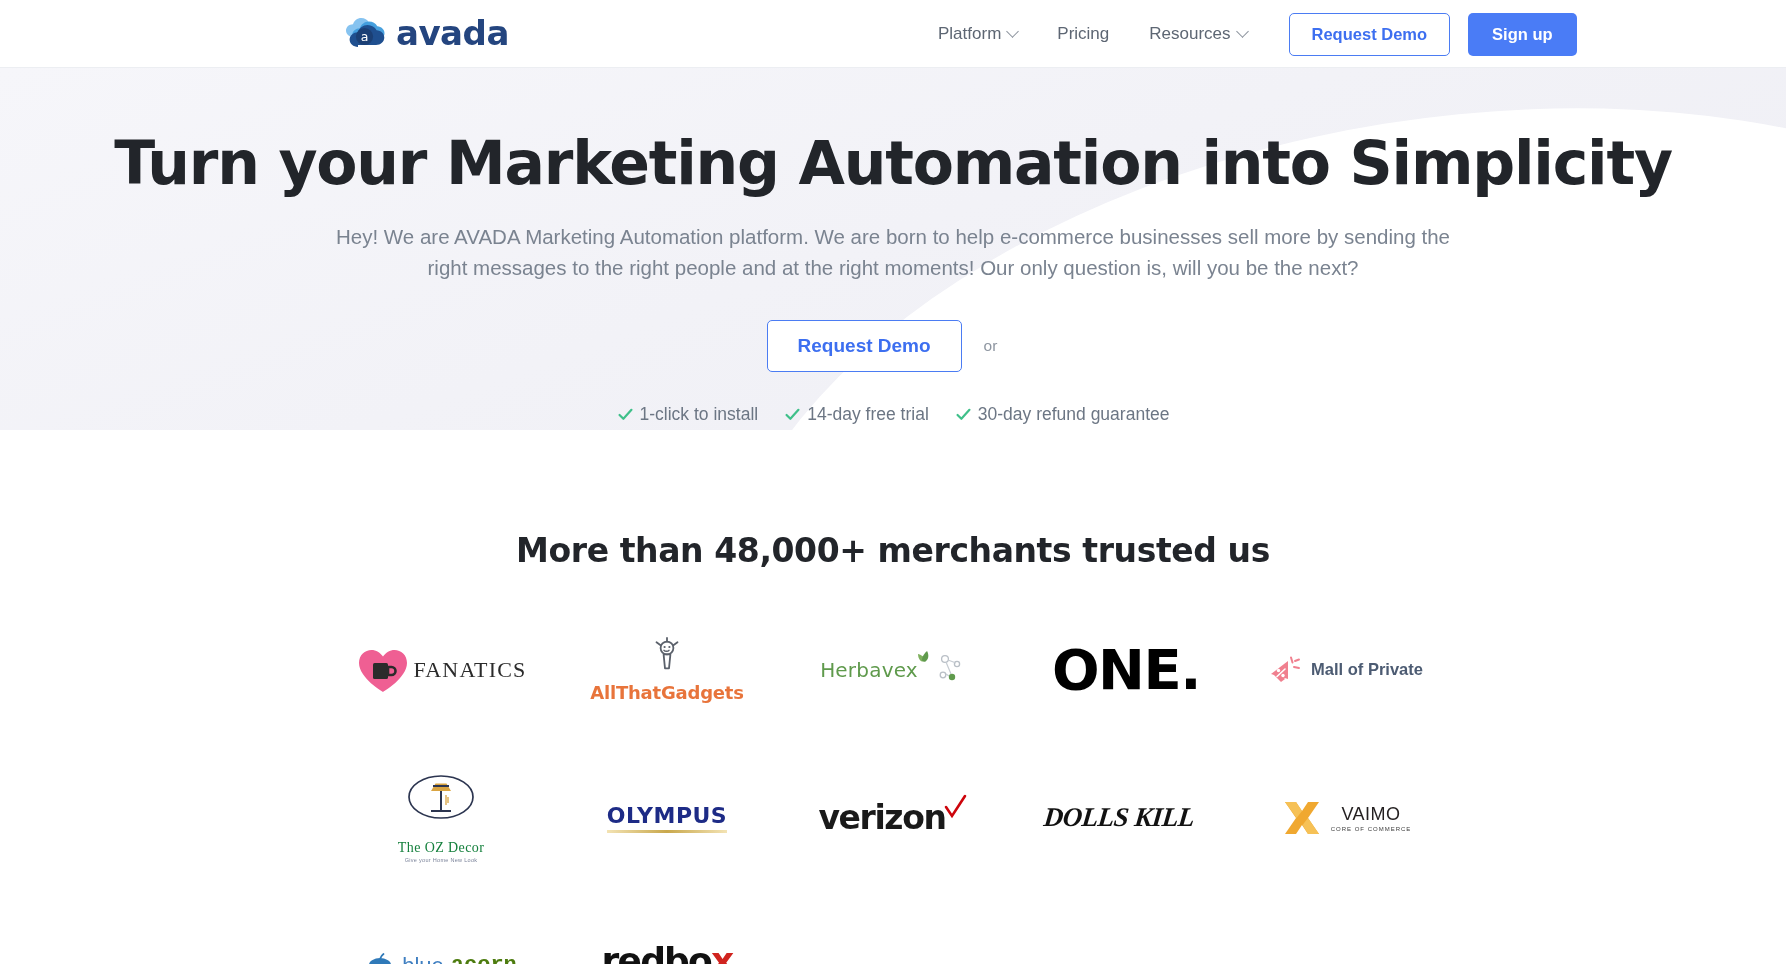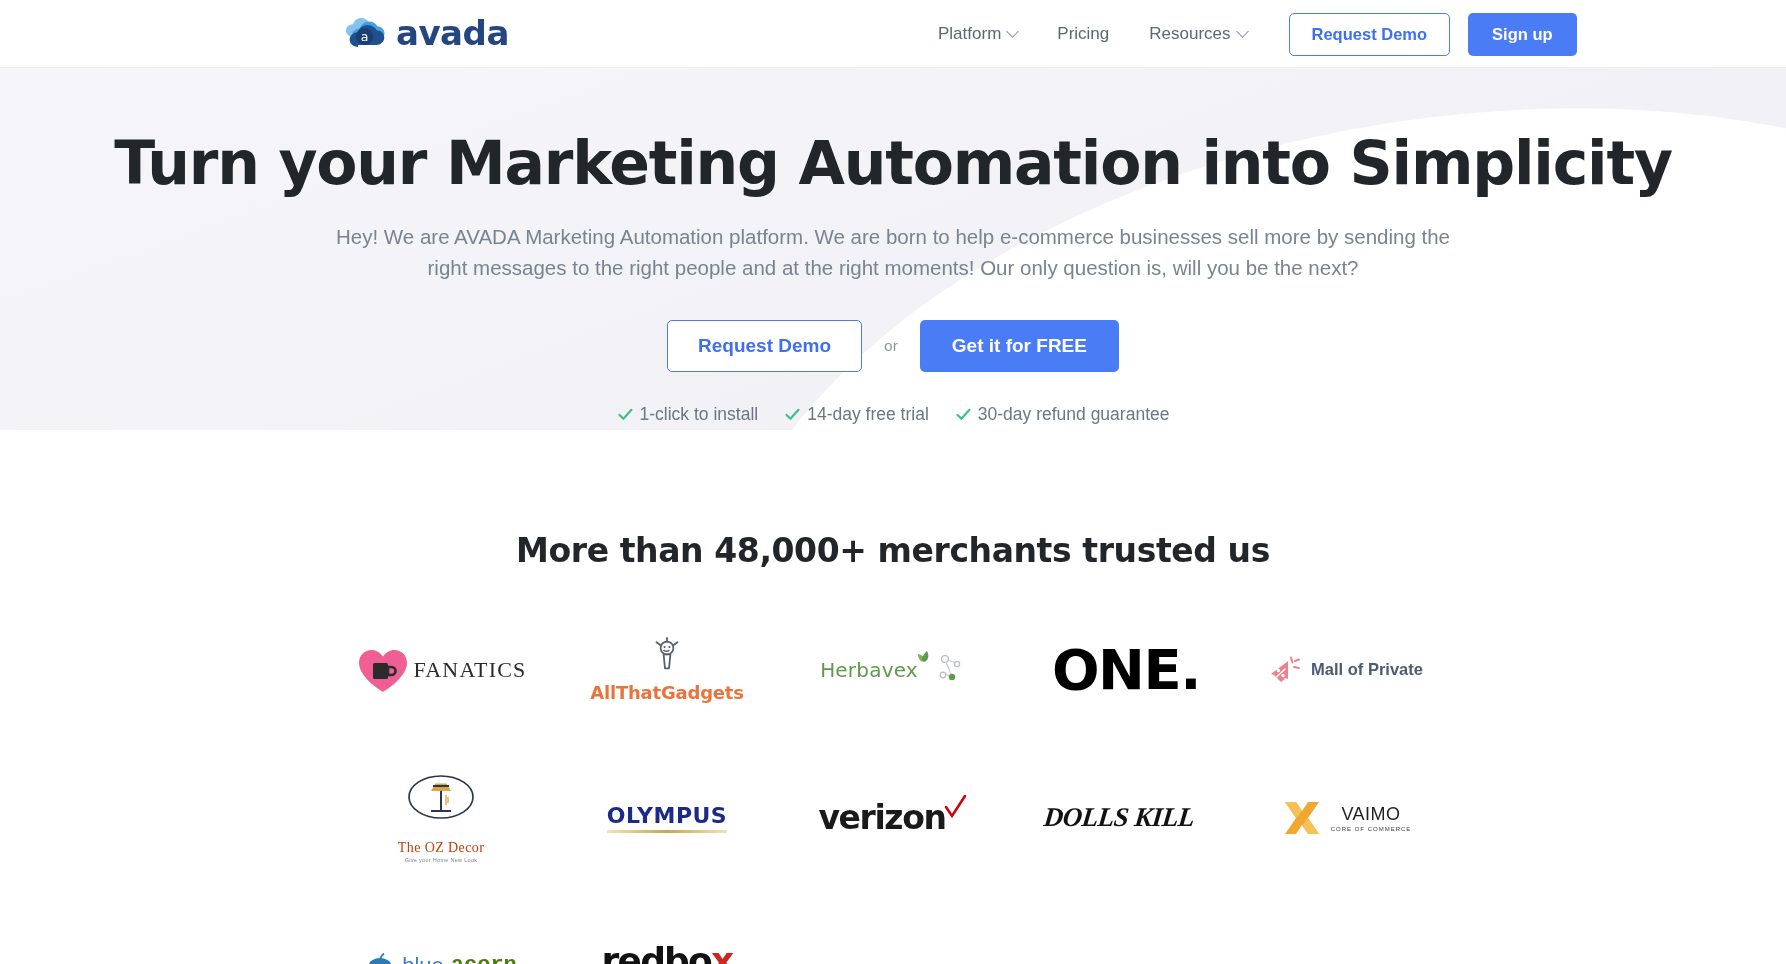--- a/index.html
+++ b/index.html
@@ -303,21 +303,21 @@
   .lg-mop .word {
     font-size: 16.5px;
     color: #4c5b72;
     font-weight: 600;
   }
 
   .lg-oz { text-align: center; }
   .lg-oz .word {
     font-family: "Liberation Serif", serif;
     font-size: 14px;
-    color: #c2410c;
+    color: #15803d;
     letter-spacing: 0.4px;
     margin-top: 15px;
   }
   .lg-oz .tag {
     font-size: 5.5px;
     color: #7b839a;
     letter-spacing: 0.3px;
     margin-top: 1px;
   }
 
@@ -446,21 +446,20 @@
     </div>
   </div>
 
   <div class="hero">
     <h1 class="hero-title">Turn your Marketing Automation into Simplicity</h1>
     <p class="hero-sub">Hey! We are AVADA Marketing Automation platform. We are born to help e-commerce businesses sell more by sending the right messages to the right people and at the right moments! Our only question is, will you be the next?</p>
 
     <div class="cta-row">
       <button class="btn btn-outline-lg">Request Demo</button>
       <span class="cta-or">or</span>
-      <button class="btn btn-solid-lg">Get it for FREE</button>
     </div>
 
     <div class="badges">
       <div class="badge">
         <svg class="check" viewBox="0 0 20 20">
           <path d="M3 10.5l4.5 4.5L17 4.5" stroke="#3fc08a" stroke-width="2.6" fill="none" stroke-linecap="round" stroke-linejoin="round"></path>
         </svg>
         <span>1-click to install</span>
       </div>
       <div class="badge">

